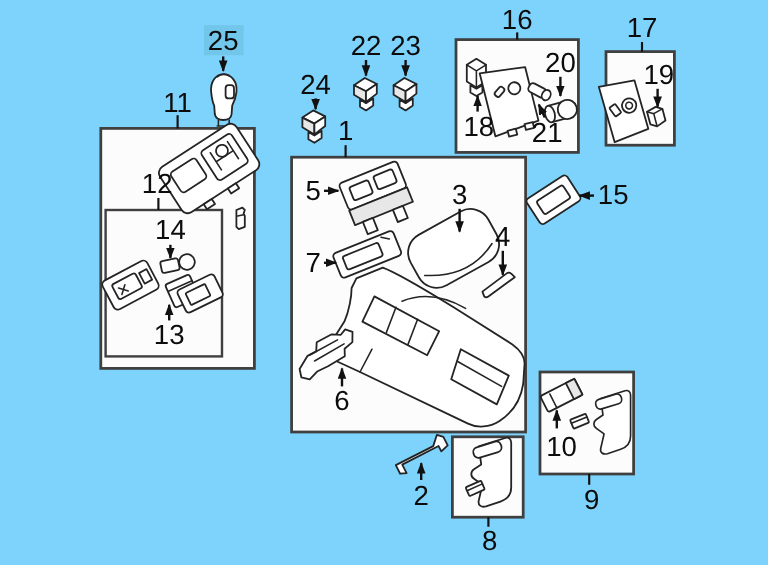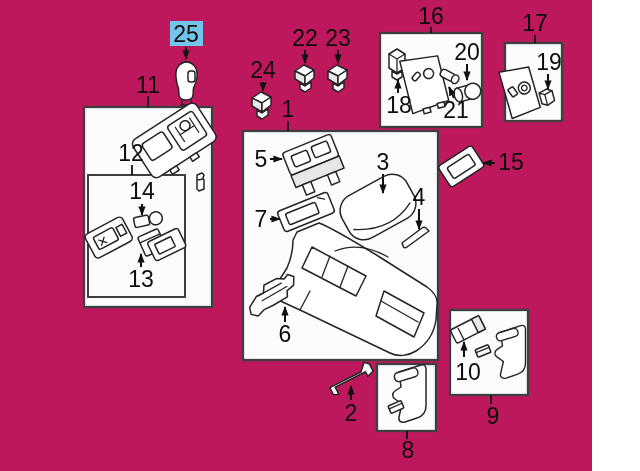--- a/index.html
+++ b/index.html
@@ -1,16 +1,16 @@
 <!DOCTYPE html>
 <html><head>
 <meta charset="utf-8">
 <style>
   html,body{margin:0;padding:0;background:#fff;}
-  .stage{position:relative;width:592px;height:471px;background:#be185d;overflow:hidden;}
+  .stage{position:relative;width:640px;height:471px;background:#7dd3fc;overflow:hidden;}
   svg{display:block;}
   .pw{fill:#ffffff;stroke:#242424;stroke-width:1.5;stroke-linejoin:round;}
   .pg{fill:#e7e7e7;stroke:#242424;stroke-width:1.5;stroke-linejoin:round;}
   .ln{fill:none;stroke:#242424;stroke-width:1.3;stroke-linecap:round;stroke-linejoin:round;}
   .box{fill:#fcfcfc;stroke:#3f3f3f;stroke-width:2.3;}
   .ibox{fill:#fcfcfc;stroke:#3f3f3f;stroke-width:2;}
   .leader{stroke:#111;stroke-width:1.8;fill:none;}
   .arrow{stroke:#111;stroke-width:2;fill:none;marker-end:url(#ah);}
   text.callout{font-family:"Liberation Sans",sans-serif;font-size:23px;fill:#0c0c0c;
                text-anchor:middle;dominant-baseline:central;}

